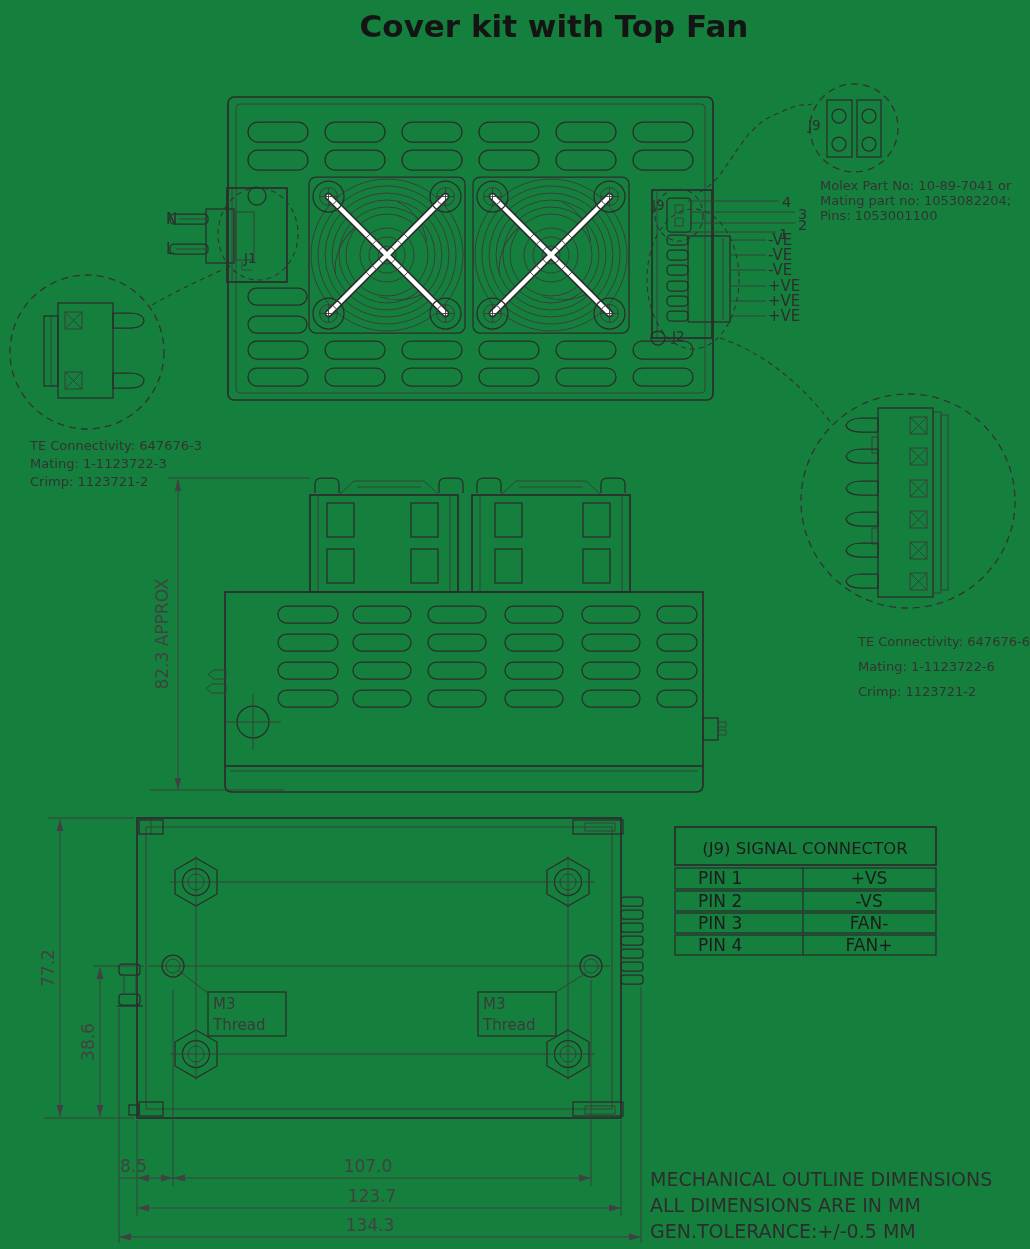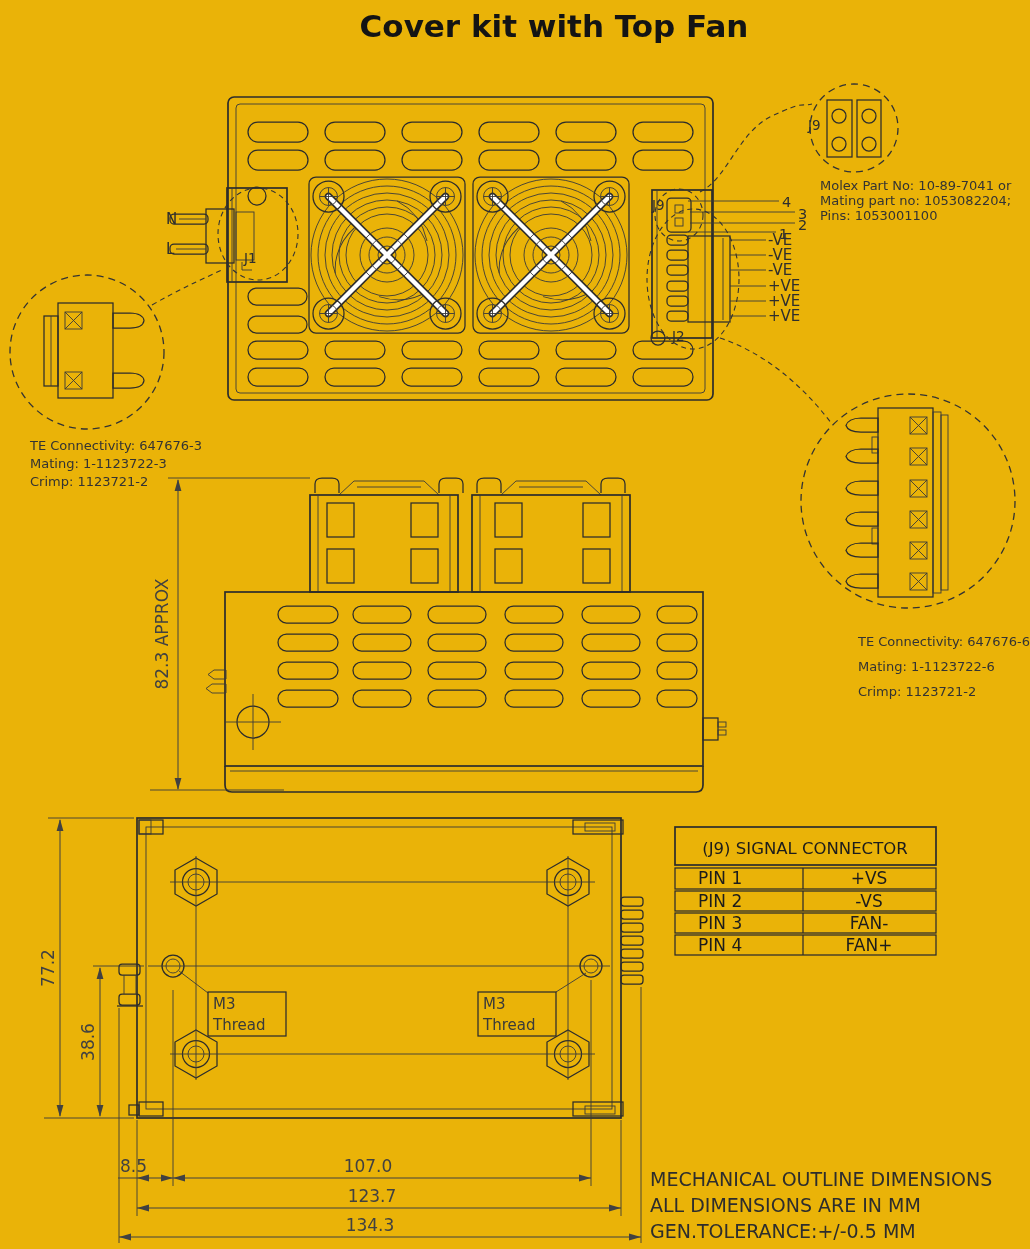--- a/index.html
+++ b/index.html
@@ -1,16 +1,16 @@
 <!DOCTYPE html>
 <html><head>
 <meta charset="utf-8">
 <style>
   html,body{margin:0;padding:0;background:#ffffff;}
-  #page{position:relative;width:1030px;height:1249px;background:#eab308;overflow:hidden;}
+  #page{position:relative;width:1030px;height:1249px;background:#15803d;overflow:hidden;}
   svg{position:absolute;top:0;left:0;}
   svg text{font-family:"DejaVu Sans","Liberation Sans",sans-serif;}
   .ol{fill:none;stroke:#2c2c2c;stroke-width:1.7;}
   .ml{fill:none;stroke:#2c2c2c;stroke-width:1.25;}
   .tl{fill:none;stroke:#3a3a3a;stroke-width:0.9;}
   .dim{fill:none;stroke:#414141;stroke-width:1;}
   .dash{fill:none;stroke:#333;stroke-width:1.3;stroke-dasharray:7 5;}
   .dash2{fill:none;stroke:#333;stroke-width:1.1;stroke-dasharray:5 4;}
   .arr{fill:#414141;stroke:none;}
   .bbar{stroke:#2c2c2c;stroke-width:7.5;fill:none;stroke-linecap:round;}

